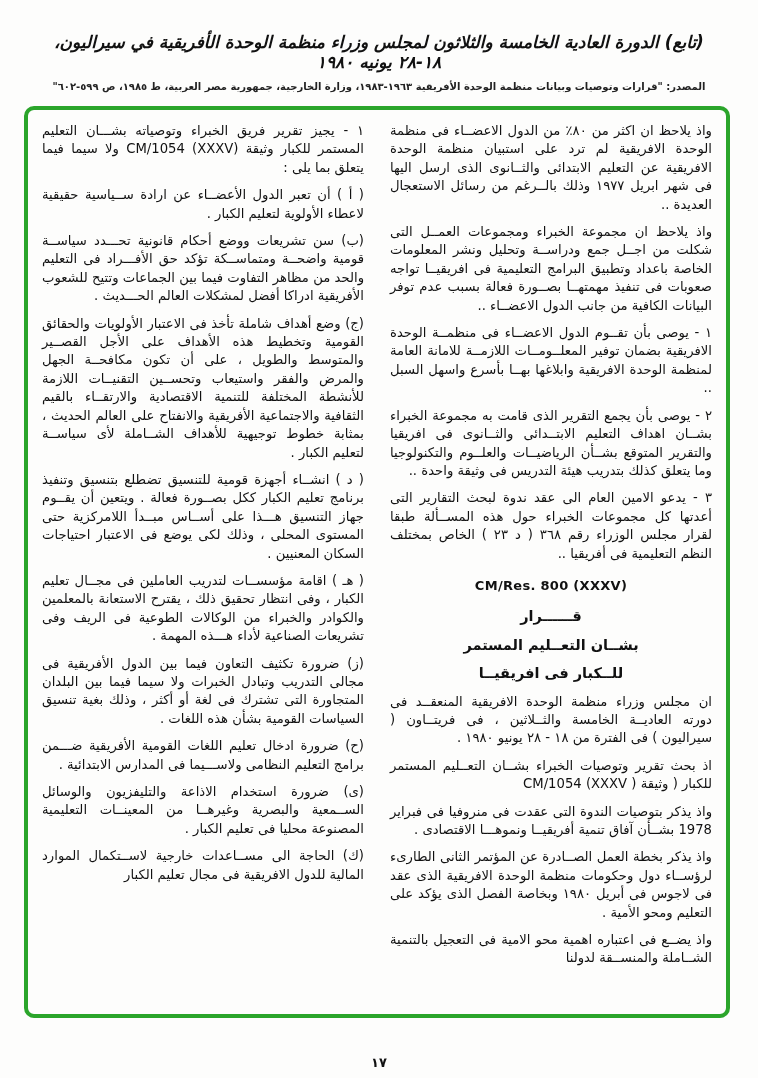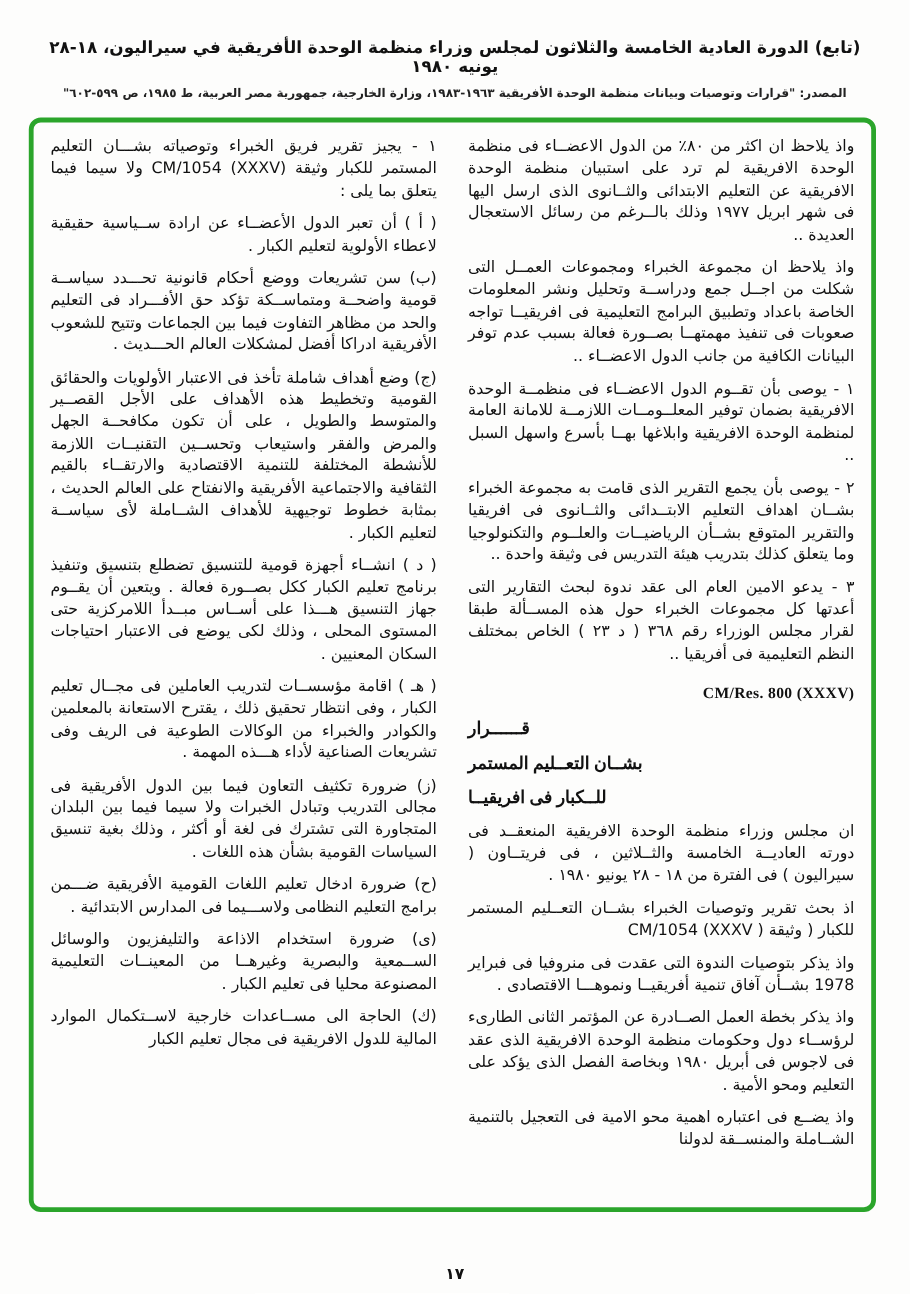--- a/index.html
+++ b/index.html
@@ -16,24 +16,25 @@
     background: #fdfdfc;
     color: #111;
     direction: rtl;
     overflow: hidden;
   }
   .header {
     padding-top: 32px;
     text-align: center;
   }
   .header-line1 {
-    font-size: 14px;
+    font-size: 17px;
     font-weight: bold;
     letter-spacing: 0.2px;
     padding: 0 30px;
+    font-style: italic;
   }
   .header-line2 {
     margin-top: 9px;
     font-size: 10px;
     font-weight: bold;
     color: #222;
     padding: 0 24px;
   }
   .content-box {
     margin: 14px 28px 0 24px;
@@ -55,34 +56,32 @@
     text-align: justify;
     font-size: 13.2px;
     line-height: 18.4px;
   }
   .para {
     margin: 0 0 9px 0;
   }
   .para.normal { text-align: justify; }
   .para.latin {
     direction: ltr;
-    text-align: right;
+    text-align: center;
     font-weight: bold;
     font-size: 13px;
     margin-top: 14px;
     margin-bottom: 12px;
     letter-spacing: 0.3px;
-    font-family: Liberation Serif, serif;
   }
   .para.heading {
-    text-align: left;
+    text-align: center;
     font-weight: bold;
     font-size: 14.5px;
     margin: 10px 0 10px 0;
-    font-family: Liberation Serif, serif;
   }
   .page-number {
     position: absolute;
     bottom: 8px;
     left: 0;
     right: 0;
     text-align: center;
     font-size: 13px;
     font-weight: bold;
     letter-spacing: 2px;

